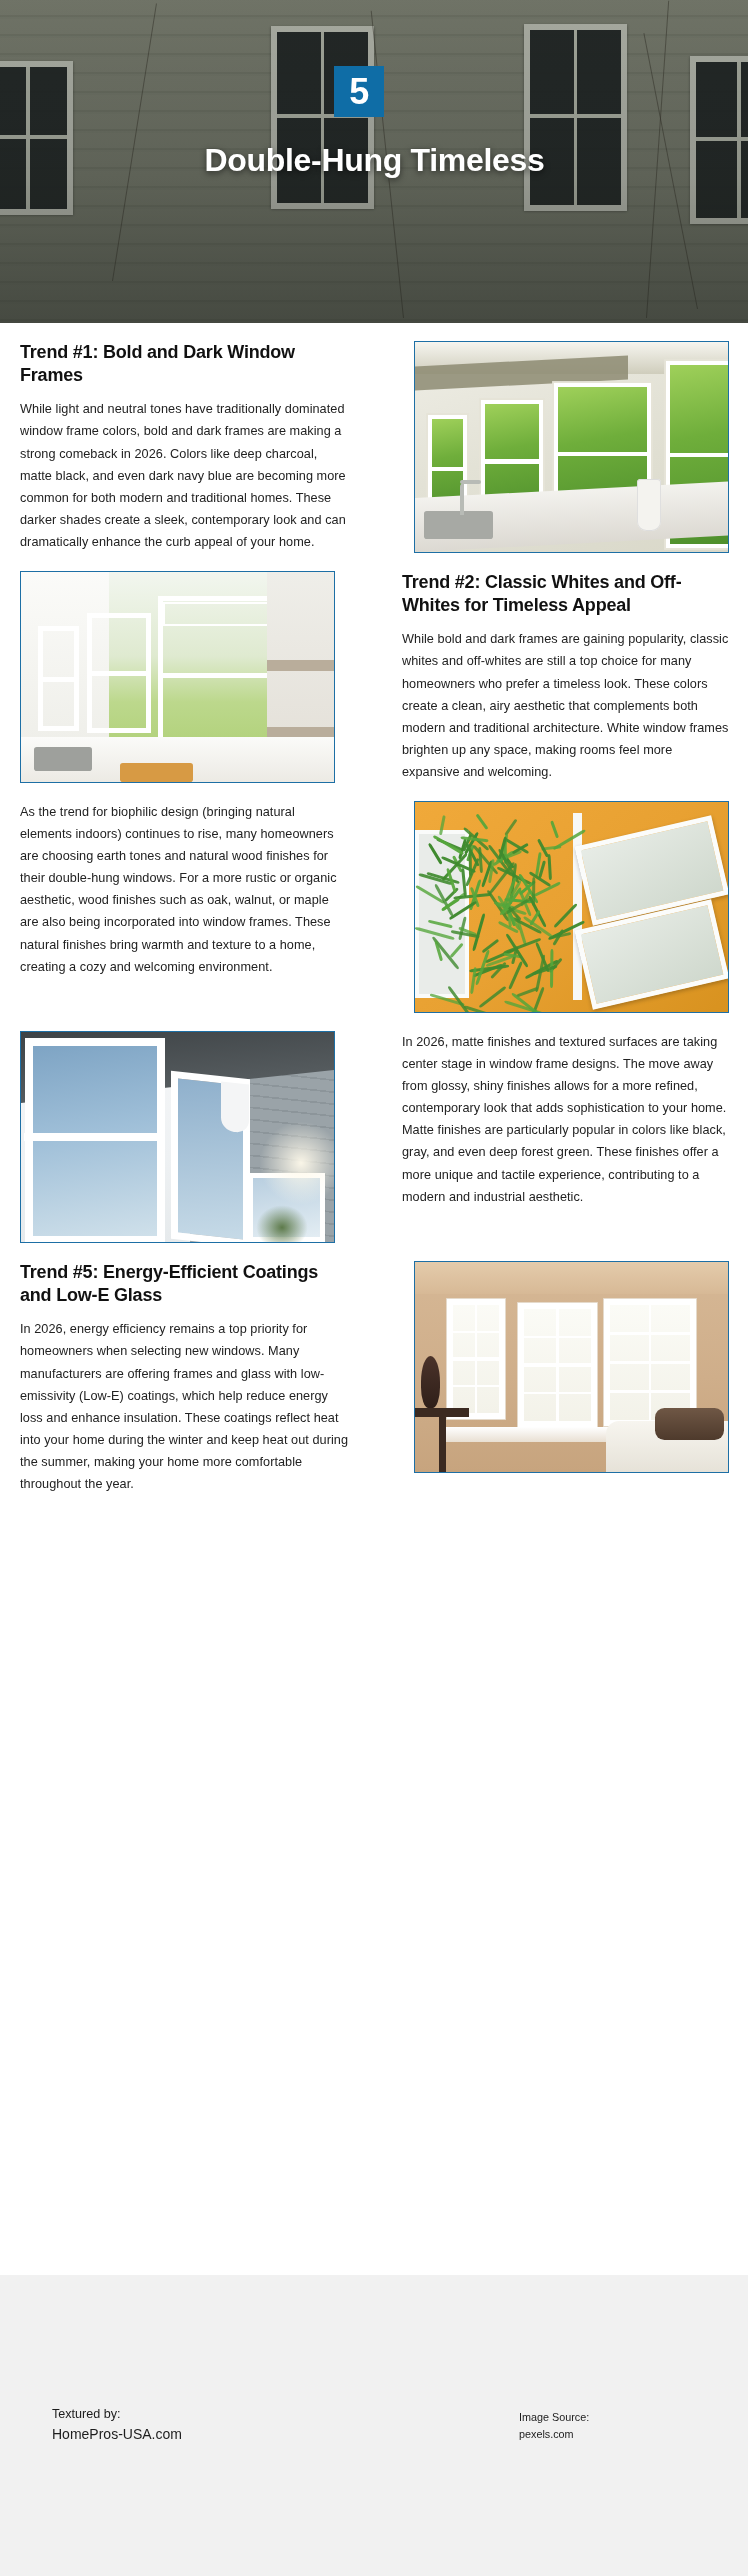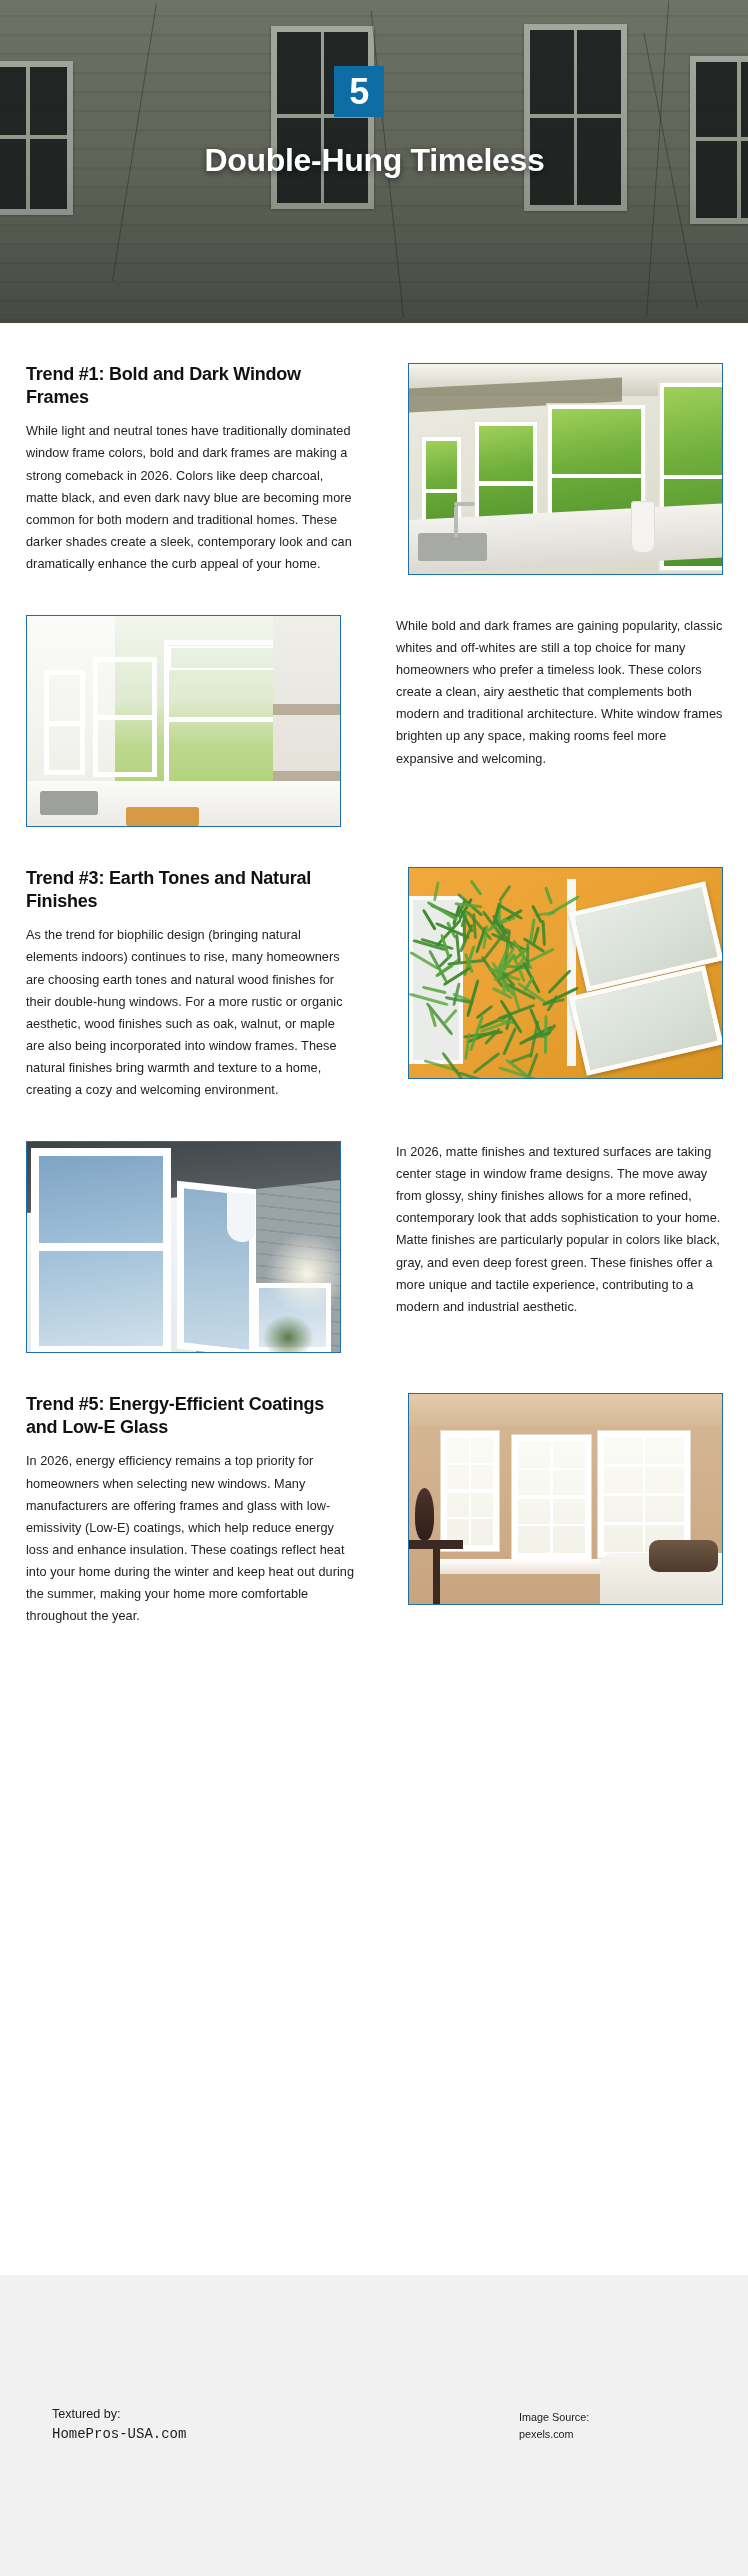--- a/index.html
+++ b/index.html
@@ -95,22 +95,22 @@
     padding:0 37px;
     text-shadow:0 1.9px 6.6px rgba(0,0,0,0.55);
   }
 
   
   .content { padding:0; }
 
   .trend {
     display:flex;
     align-items:flex-start;
-    padding:0 26px;
-    margin-top:40px;
+    padding:0 20px;
+    margin-top:18px;
   }
   .trend.text-left  { flex-direction:row; }
   .trend.text-right { flex-direction:row-reverse; }
 
   .trend-text {
     width:344px;
     flex:0 0 344px;
   }
   .trend.text-left .trend-text  { padding-right:15px; }
   .trend.text-right .trend-text { padding-left:17px; }
@@ -276,21 +276,21 @@
   }
   .footer-col {
     width:178px;
     font-size:12.6px;
     line-height:1.55;
     color:#1d1d1d;
   }
   .footer-col.right { text-align:left; font-size:10.8px; }
   .footer-col .lbl { display:block; }
   .footer-col .val { display:block; }
-  .footer-col.left .val { font-size:14px;font-family:Liberation Mono, monospace; }
+  .footer-col.left .val { font-size:14px; }
 
   .logo-wrap {
     display:flex;
     flex-direction:column;
     align-items:center;
     justify-content:center;
     width:281px;
   }
   .logo-roof { width:145px; height:62px; display:block; }
   .logo-main {
@@ -368,20 +368,21 @@
           <div class="counter"></div>
             <div class="sink"></div>
             <div class="faucet"></div>
             <div class="vase"></div>
         </div>
       </div>
     </section>
 
     <section class="trend text-right">
       <div class="trend-text">
+        <h2 class="trend-title">Trend #2: Classic Whites and Off-Whites for Timeless Appeal</h2>
         <p class="trend-body">While bold and dark frames are gaining popularity, classic whites and off-whites are still a top choice for many homeowners who prefer a timeless look. These colors create a clean, airy aesthetic that complements both modern and traditional architecture. White window frames brighten up any space, making rooms feel more expansive and welcoming.</p>
       </div>
       <div class="trend-figure">
         <div class="photo p2">
           <div class="sky"></div>
             <div class="wallL"></div>
           <div class="w w1"></div>
             <div class="w w2"></div>
             <div class="w w3"></div>
           <div class="transom"></div>
@@ -390,21 +391,20 @@
             <div class="shelf s2"></div>
           <div class="counter2"></div>
             <div class="board"></div>
             <div class="sink2"></div>
         </div>
       </div>
     </section>
 
     <section class="trend text-left">
       <div class="trend-text">
-        <h2 class="trend-title">Trend #3: Earth Tones and Natural Finishes</h2>
         <p class="trend-body">As the trend for biophilic design (bringing natural elements indoors) continues to rise, many homeowners are choosing earth tones and natural wood finishes for their double-hung windows. For a more rustic or organic aesthetic, wood finishes such as oak, walnut, or maple are also being incorporated into window frames. These natural finishes bring warmth and texture to a home, creating a cozy and welcoming environment.</p>
       </div>
       <div class="trend-figure">
         <div class="photo p3">
           <div class="leftwin"></div>
           <div class="post"></div>
           <div class="tiltframe t1"></div>
           <div class="tiltframe t2"></div>
           <div class="bamboo" id="bamboo-host">
               <div class="blade" style="left: 70px; top: 53px; height: 41px; transform: rotate(7.18964deg); background: rgb(63, 138, 46); opacity: 0.88;"></div>

